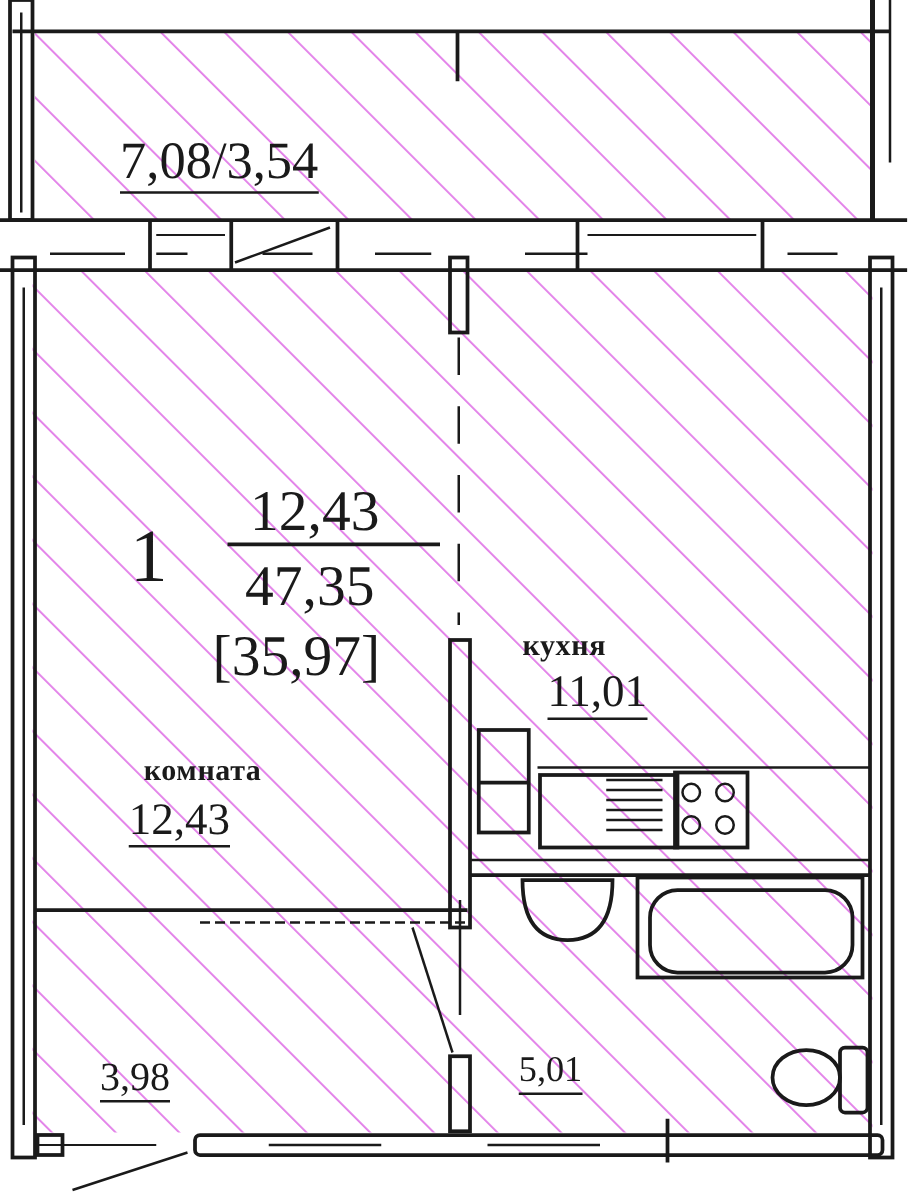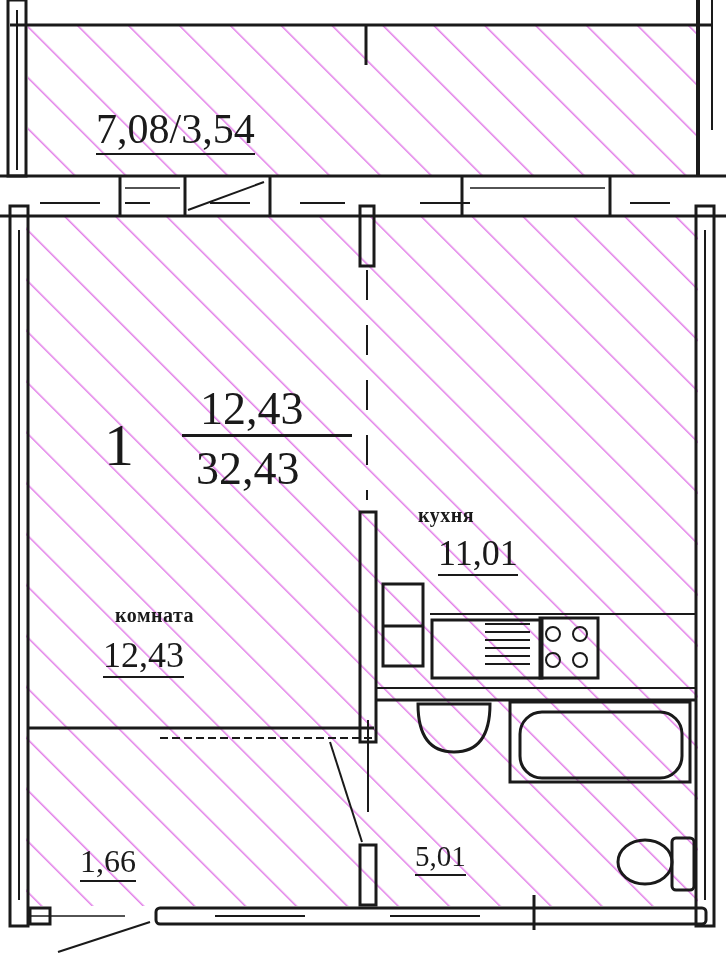--- a/index.html
+++ b/index.html
@@ -2,21 +2,21 @@
 <html><head>
 <meta charset="utf-8">
 <style>
   html, body { margin:0; padding:0; background:#ffffff; }
   #stage { position:relative; width:726px; height:960px; overflow:hidden; background:#ffffff;
            font-family:"Liberation Serif","DejaVu Serif",serif; color:#111; }
   svg.plan { position:absolute; left:0; top:0; width:726px; height:960px; }
   .lbl { position:absolute; white-space:nowrap; color:#1a1a1a; line-height:1; }
   .ul { border-bottom:2px solid #1a1a1a; padding-bottom:3px; }
   .num { font-size:40px; }
-  .word { font-size:20px; font-weight:bold; letter-spacing:0.5px; }
+  .word { font-size:24px; font-weight:bold; letter-spacing:0.5px; }
 </style>
 </head>
 <body>
 
 <div id="stage">
 
   <svg class="plan" viewBox="0 0 726 960" xmlns="http://www.w3.org/2000/svg">
     <defs>
       <pattern id="hatch" patternUnits="userSpaceOnUse" width="36" height="36" patternTransform="rotate(-45)">
         <line x1="0" y1="0" x2="0" y2="36" stroke="#e27ee8" stroke-width="3"></line>
@@ -111,25 +111,26 @@
       <ellipse cx="645" cy="862" rx="27" ry="22"></ellipse>
       <rect x="672" y="838" width="22" height="52" rx="4"></rect>
     </g>
   </svg>
 
   <div class="lbl num ul" style="left:60px; top:108px; font-size:42px;margin-left:36px;">7,08/3,54</div>
 
   <div class="lbl" style="left:104px; top:415px; font-size:60px;">1</div>
   <div class="lbl num" style="left:200px; top:386px; font-size:46px;">12,43</div>
   <div style="position:absolute; left:182px; top:434px; width:170px; height:3px; background:#1a1a1a;"></div>
-  <div class="lbl num" style="left:196px; top:446px; font-size:46px;">32,43</div>
+  <div class="lbl num" style="left:196px; top:446px; font-size:46px;">47,35</div>
+  <div class="lbl num" style="left:170px; top:502px; font-size:46px;">[35,97]</div>
 
   <div class="lbl word" style="left:418px; top:505px;">кухня</div>
   <div class="lbl num ul" style="left:438px; top:535px; font-size:36px;">11,01</div>
 
   <div class="lbl word" style="left:103px; top:605px;margin-left:12px;">комната</div>
   <div class="lbl num ul" style="left:103px; top:637px; font-size:36px;">12,43</div>
 
-  <div class="lbl num ul" style="left:80px; top:845px; font-size:32px;">1,66</div>
+  <div class="lbl num ul" style="left:80px; top:845px; font-size:32px;">3,98</div>
 
   <div class="lbl num ul" style="left:415px; top:842px; font-size:29px;">5,01</div>
 
 </div>
 
 </body></html>

